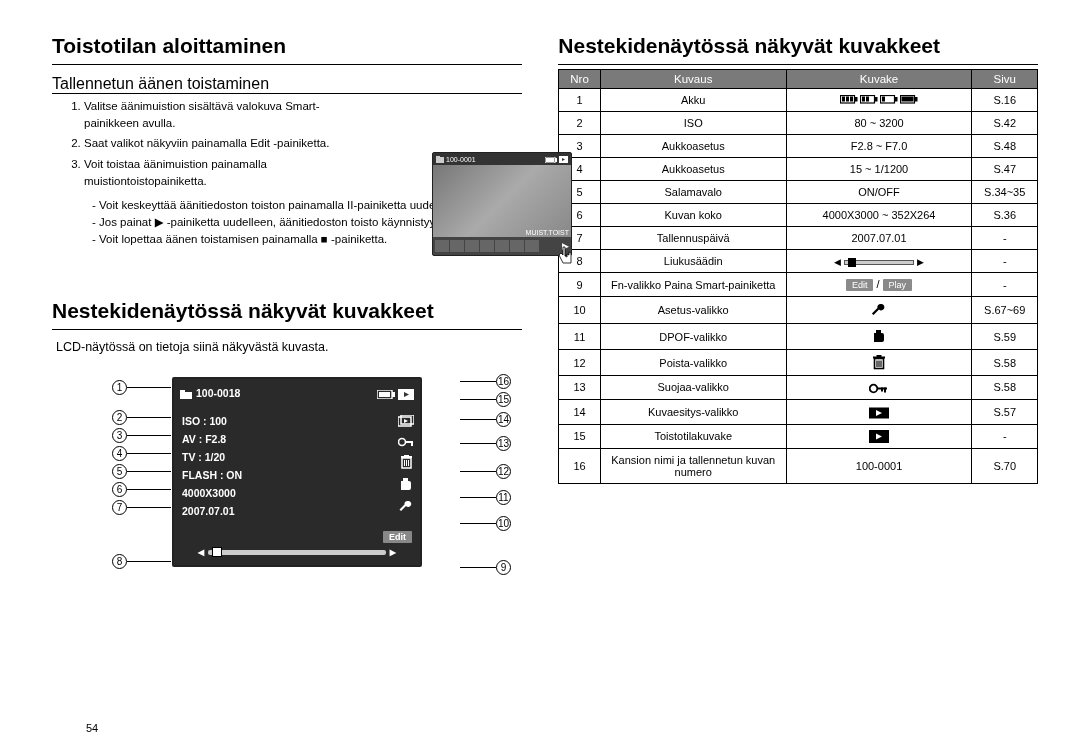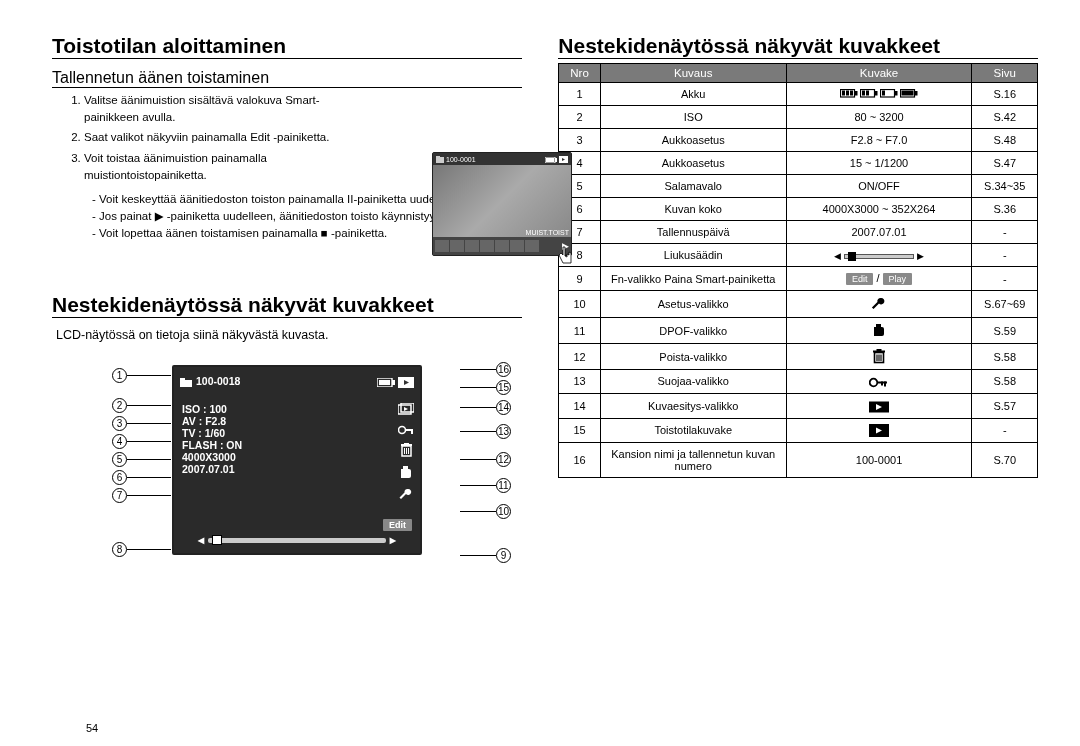--- a/index.html
+++ b/index.html
@@ -8,21 +8,21 @@
     height: 746px;
     background: #fff;
     font-family: Arial, Helvetica, sans-serif;
     color: #000;
     padding: 34px 42px 10px 52px;
   }
   .page { display: flex; gap: 36px; height: 100%; }
   .col { flex: 1; }
   .left-col { flex: 1.00; }
   .right-col { flex: 1.02; }
-  h1 { font-size: 21px; font-weight: bold; margin-bottom: 2px; border-bottom: 1.5px solid #000; padding-bottom: 0; }
+  h1 { font-size: 21px; font-weight: bold; margin-bottom: 2px; border-bottom: 1.5px solid #000; padding-bottom: 6px; }
   h2 { font-size: 16px; font-weight: normal; margin: 10px 0 4px; border-bottom: 1px solid #000; }
   .intro-p { font-size: 12.5px; margin: 10px 0 8px; padding-left: 4px; }
   ol.steps { font-size: 11.5px; margin-left: 32px; padding-right: 150px; margin-bottom: 8px; line-height: 1.45; }
   ol.steps li { margin-bottom: 4px; }
   .subnotes { font-size: 11.5px; line-height: 1.45; }
   .sub { margin-left: 4px; }
   .thumb {
     position: absolute; width: 140px; height: 104px; top: 118px; left: 380px;
     border: 1px solid #222; background: #222; border-radius: 2px;
   }
@@ -52,21 +52,21 @@
     color: #fff;
     font-size: 10.5px;
     font-weight: bold;
     padding: 6px 6px;
   }
   .lcd-photo-bg { position:absolute; inset:4px; background:linear-gradient(150deg,#555 0,#888 45%,#666 100%); z-index:0;}
   .lcd > * { position:relative; z-index:1;}
   .lcd-top { display:flex; justify-content:space-between; align-items:center; height:16px;}
   .lcd-top .folder { display:flex; align-items:center; gap:4px;}
   .lcd-top .batt { display:flex; align-items:center; gap:3px;}
-  .lcd-left-text { position:absolute; left:8px; top:36px; display:flex; flex-direction:column; }
+  .lcd-left-text { position:absolute; left:8px; top:36px; display:flex; flex-direction:column; gap:6px;}
   .lcd-right-icons { position:absolute; right:6px; top:34px; display:flex; flex-direction:column; gap:8px; align-items:center;}
   .lcd-bottom-slider { position:absolute; bottom:6px; left:24px; right:24px; height:14px; display:flex; align-items:center;}
   .lcd-bottom-slider .track { flex:1; height:5px; background:#ccc; border-radius:2px; position:relative;}
   .lcd-bottom-slider .knob { position:absolute; left:4px; top:-3px; width:10px;height:10px;background:#fff;border:1px solid #000;}
   .edit-badge { position:absolute; bottom:22px; right:8px; font-size:9px; background:#888; padding:1px 6px; border-radius:1px;}
 
   .num-left, .num-right { position:absolute; top:0; font-size:12px; }
   .num-left { left: 60px; }
   .num-right { left: 408px; }
   .num { display:flex; align-items:center; position:absolute; }
@@ -276,21 +276,21 @@
               <svg class="ic" width="16" height="11">
                   <rect width="16" height="11" fill="#fff"></rect>
                   <polygon points="6,3 6,8 11,5.5" fill="#333"></polygon>
                 </svg>
             </span>
           </span>
         </div>
         <div class="lcd-left-text">
           <span>ISO : 100</span>
           <span>AV : F2.8</span>
-          <span>TV : 1/60</span>
+          <span>TV : 1/20</span>
           <span>FLASH : ON</span>
           <span>4000X3000</span>
           <span>2007.07.01</span>
         </div>
         <div class="lcd-right-icons">
           <span><svg class="ic" width="16" height="12">
                 <rect x="0" y="2" width="13" height="9" fill="none" stroke="#fff" stroke-width="1.5"></rect>
                 <rect x="3" y="0" width="13" height="9" fill="none" stroke="#fff" stroke-width="1.5"></rect>
                 <polygon points="6,4 6,8 10,6" fill="#fff"></polygon>
               </svg></span>

